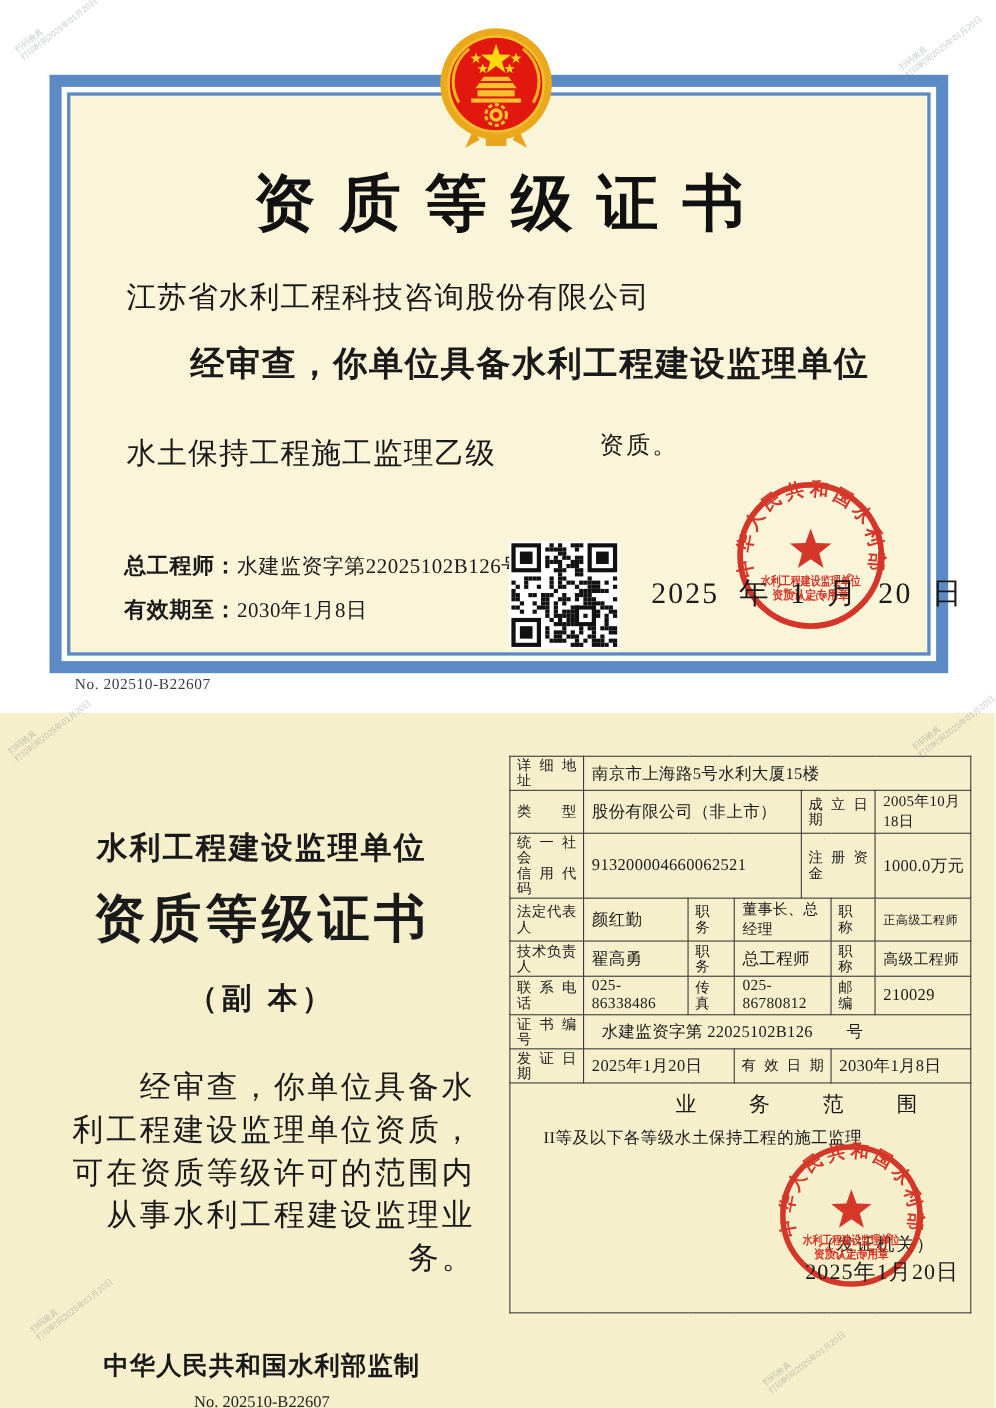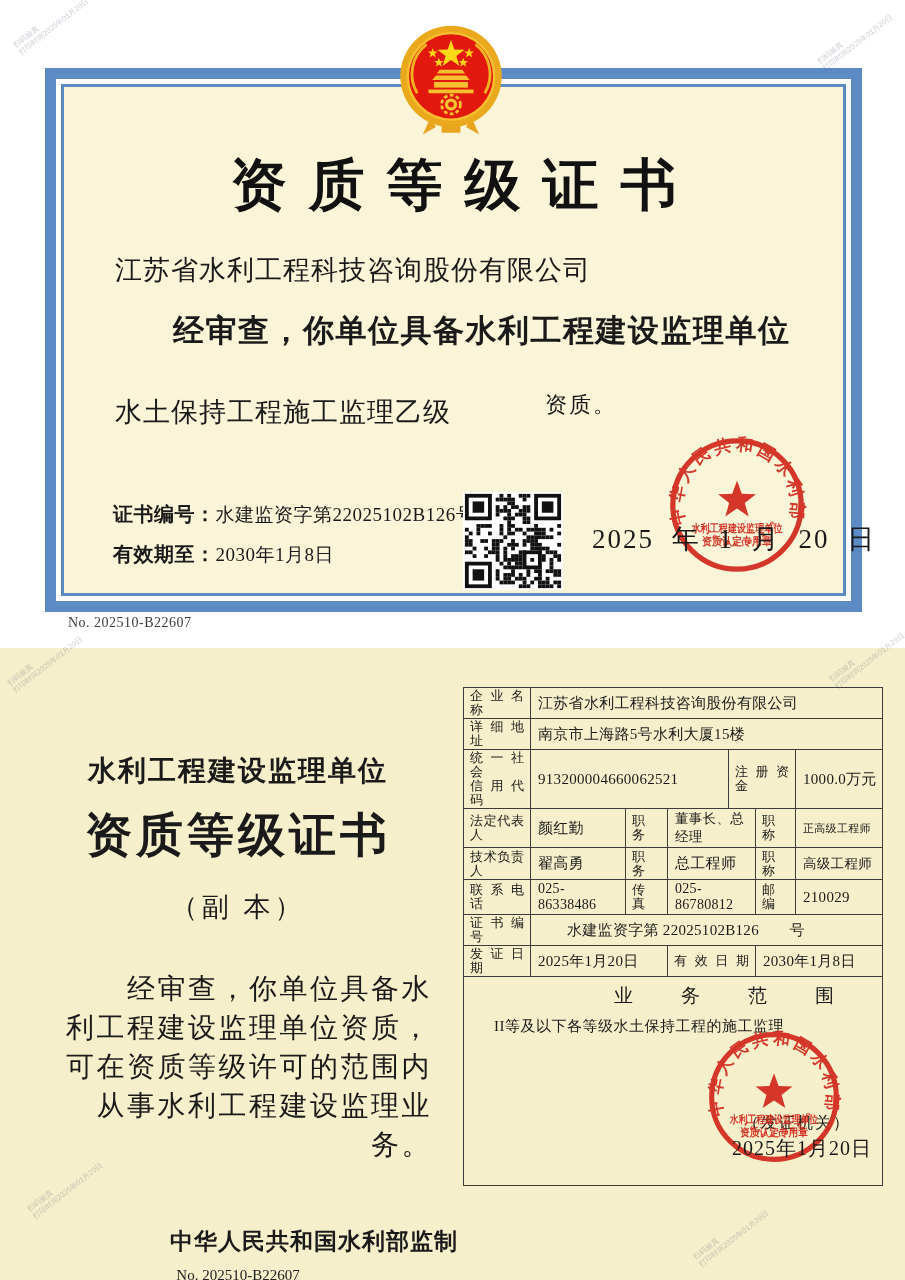--- a/index.html
+++ b/index.html
@@ -47,26 +47,26 @@
   .seal { position:absolute; z-index:6; opacity:0.93; }
   #seal-front { left:667px; top:435px; width:140px; height:140px; }
   #seal-back  { left:242px; top:46px;  width:136px; height:136px; }
 
   
   .back-bg { position:absolute; left:0; top:648px; width:905px; height:632px; background:#f6efcb; z-index:0; }
 
   .back-left { position:absolute; left:18px; top:648px; width:440px; z-index:2; text-align:center; }
   .bl-subtitle { margin-top:104px; font-size:28px; font-weight:bold; letter-spacing:2px; }
   .bl-title { margin-top:14px; font-size:47px; font-weight:bold; letter-spacing:4px; }
-  .bl-copy { margin-top:22px; font-size:27px; letter-spacing:4px; }
+  .bl-copy { margin-top:22px; font-size:27px; letter-spacing:4px;font-weight:bold; }
   .bl-paragraph {
     margin:44px 0 0 24px; width:390px; text-align:right;
     font-size:28px; line-height:39px; letter-spacing:2.5px; text-indent:2em;
   }
-  .bl-issuer { margin-top:62px; font-size:23px; font-weight:bold; letter-spacing:1px;text-align:right; }
+  .bl-issuer { margin-top:62px; font-size:23px; font-weight:bold; letter-spacing:1px; }
   .bl-serial { margin-top:10px; font-size:15px; color:#222; }
 
   
   #info-table {
     position:absolute; left:463px; top:687px; width:419px; z-index:2;
     border-collapse:collapse; table-layout:fixed; font-size:15px;
   }
   #info-table td { border:1px solid #3c3c3c; padding:1px 4px; overflow:hidden; vertical-align:middle; }
   #info-table td.lab {
     font-size:13px; text-align:justify; text-align-last:justify; padding:1px 6px;
@@ -123,21 +123,21 @@
     <circle cx="60" cy="90" r="3" fill="#e2180e"></circle>
   </svg>
 
   <div class="front-title">资质等级证书</div>
   <div class="front-company">江苏省水利工程科技咨询股份有限公司</div>
   <div class="front-statement">经审查，你单位具备水利工程建设监理单位</div>
   <div class="front-qual">水土保持工程施工监理乙级</div>
   <div class="front-qual-suffix">资质。</div>
 
   <div class="front-row" style="top:501px;">
-    <span class="lbl">证书编号：</span><span>水建监资字第22025102B126号</span>
+    <span class="lbl">总工程师：</span><span>水建监资字第22025102B126号</span>
   </div>
   <div class="front-row" style="top:541px;">
     <span class="lbl">有效期至：</span><span>2030年1月8日</span>
   </div>
 
   <div id="qr-box">
     <svg id="qr-svg" width="100" height="98" viewBox="-2 -2 104 104" preserveAspectRatio="none">
         <rect x="-2" y="-2" width="104" height="104" fill="#ffffff"></rect>
         <rect x="36" y="0" width="4" height="4" fill="#111"></rect>
         <rect x="44" y="0" width="4" height="4" fill="#111"></rect>
@@ -396,27 +396,29 @@
     <colgroup>
       <col style="width:67px">
         <col style="width:95px">
         <col style="width:42px">
       <col style="width:61px">
         <col style="width:27px">
         <col style="width:40px">
         <col style="width:87px">
     </colgroup>
     <tbody>
-        <tr class="r1">
-      <td class="lab">企 业 名 称</td>
-      <td class="val" colspan="6">江苏省水利工程科技咨询股份有限公司</td>
-    </tr>
     <tr class="r2">
       <td class="lab">详 细 地 址</td>
       <td class="val" colspan="6">南京市上海路5号水利大厦15楼</td>
+    </tr>
+    <tr class="r3">
+      <td class="lab">类 型</td>
+      <td class="val" colspan="3">股份有限公司（非上市）</td>
+      <td class="lab" colspan="2">成 立 日 期</td>
+      <td class="val" style="font-size:13.5px">2005年10月18日</td>
     </tr>
     <tr class="r4">
       <td class="lab">统 一 社 会
 信 用 代 码</td>
       <td class="val" colspan="3">913200004660062521</td>
       <td class="lab" colspan="2">注 册 资 金</td>
       <td class="val">1000.0万元</td>
     </tr>
     <tr class="r5">
       <td class="lab">法定代表人</td>
@@ -437,21 +439,21 @@
     <tr class="r7">
       <td class="lab">联 系 电 话</td>
       <td class="val" style="font-size:14px">025-86338486</td>
       <td class="lab">传 真</td>
       <td class="val" colspan="2" style="font-size:14px">025-86780812</td>
       <td class="lab">邮 编</td>
       <td class="val">210029</td>
     </tr>
     <tr class="r8">
       <td class="lab">证 书 编 号</td>
-      <td class="val" colspan="6" style="padding-left:36px">水建监资字第 22025102B126　　号</td>
+      <td class="val" colspan="6" style="padding-left:16px">水建监资字第 22025102B126　　号</td>
     </tr>
     <tr class="r10">
       <td class="lab">发 证 日 期</td>
       <td class="val" colspan="2">2025年1月20日</td>
       <td class="lab" colspan="2">有 效 日 期</td>
       <td class="val" colspan="2">2030年1月8日</td>
     </tr>
     <tr class="r11">
       <td colspan="7" style="padding:0; vertical-align:top;">
         <div class="scope-wrap">

